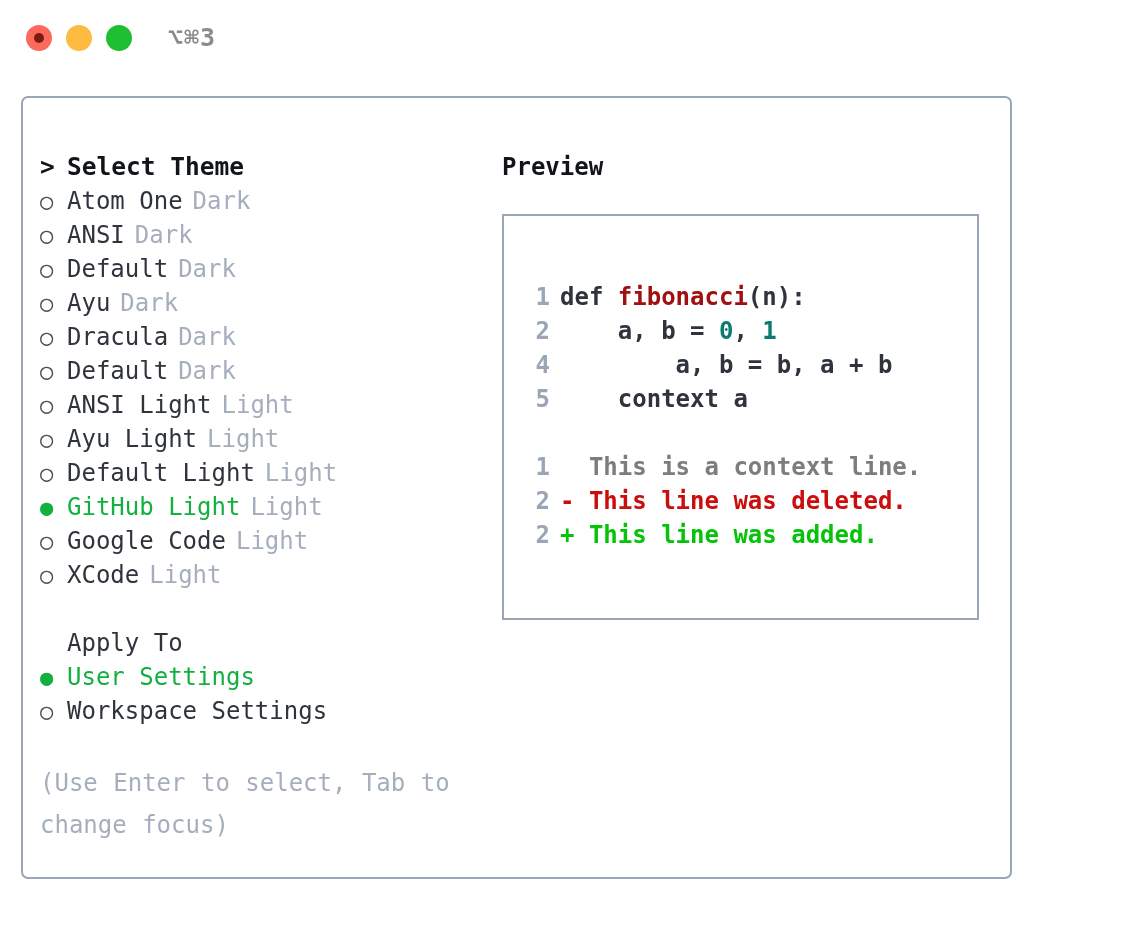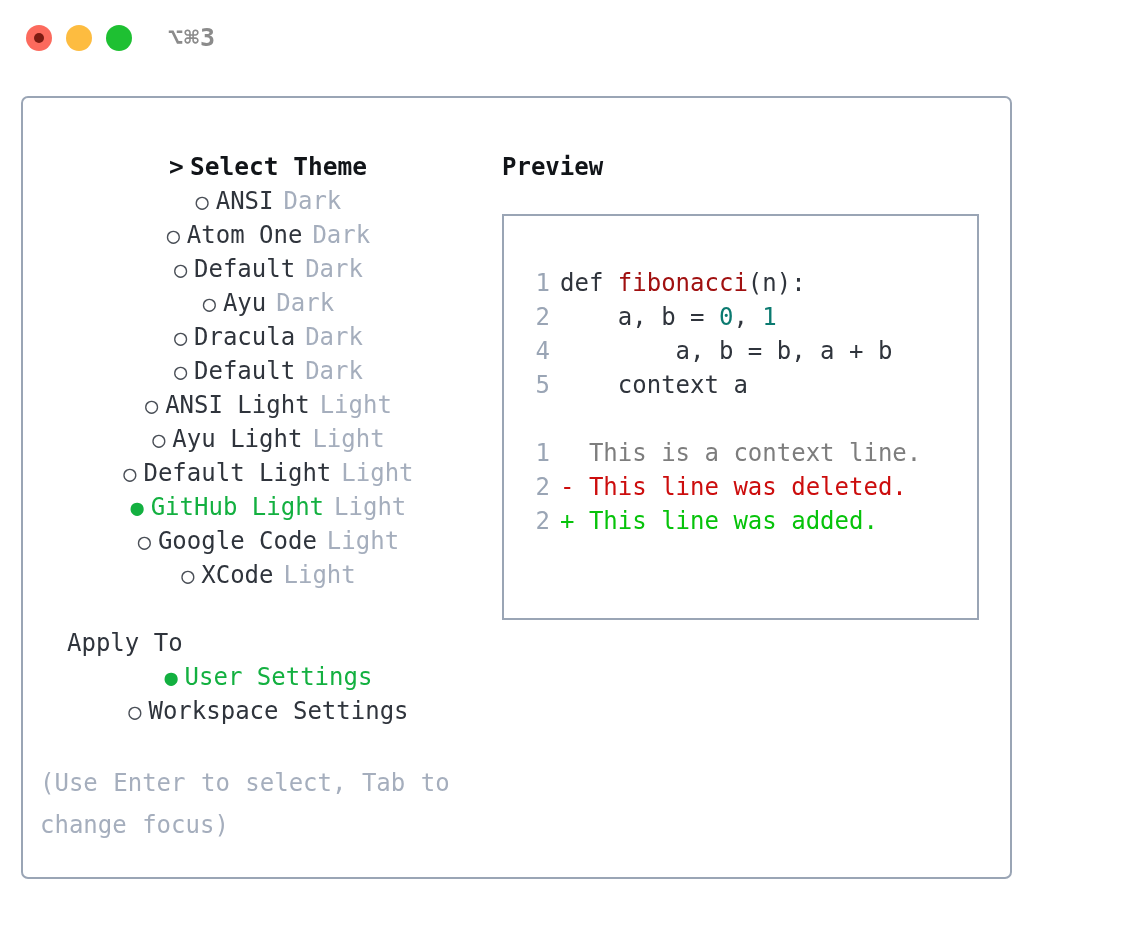--- a/index.html
+++ b/index.html
@@ -93,21 +93,20 @@
     width: 450px;
   }
 
   .row {
     height: 34px;
     line-height: 34px;
     font-size: 24px;
     white-space: nowrap;
     display: block;
     color: #3a3f48;
-    text-align: center;
   }
   .header-row {
     font-weight: bold;
     color: #111418;
     font-size: 24.5px;
   }
   .caret { display: inline-block; width: 27px; color: #111418; }
   .bullet {
     display: inline-block;
     width: 27px;
@@ -159,22 +158,23 @@
     width: 477px;
     height: 406px;
     border: 2px solid #9aa5b5;
     box-sizing: border-box;
     background: #ffffff;
     position: relative;
   }
   .code-inner {
     position: absolute;
     left: 18px;
-    top: 50px;
+    top: 64px;
     right: 6px;
+    font-weight: bold;
   }
   .code-line {
     font-size: 24px;
     line-height: 34px;
     height: 34px;
     white-space: pre;
     color: #2f343c;
   }
   .gutter {
     display: inline-block;
@@ -209,22 +209,22 @@
 
   <div class="panel">
 
     <div class="left-col">
 
       <div class="row header-row">
         <span class="caret">&gt;</span><span>Select Theme</span>
       </div>
 
       <div id="theme-list">
+          <div class="row"><span class="bullet">○</span><span class="label">Atom One</span><span class="tag">Dark</span></div>
           <div class="row"><span class="bullet">○</span><span class="label">ANSI</span><span class="tag">Dark</span></div>
-          <div class="row"><span class="bullet">○</span><span class="label">Atom One</span><span class="tag">Dark</span></div>
           <div class="row"><span class="bullet">○</span><span class="label">Default</span><span class="tag">Dark</span></div>
           <div class="row"><span class="bullet">○</span><span class="label">Ayu</span><span class="tag">Dark</span></div>
           <div class="row"><span class="bullet">○</span><span class="label">Dracula</span><span class="tag">Dark</span></div>
           <div class="row"><span class="bullet">○</span><span class="label">Default</span><span class="tag">Dark</span></div>
           <div class="row"><span class="bullet">○</span><span class="label">ANSI Light</span><span class="tag">Light</span></div>
           <div class="row"><span class="bullet">○</span><span class="label">Ayu Light</span><span class="tag">Light</span></div>
           <div class="row"><span class="bullet">○</span><span class="label">Default Light</span><span class="tag">Light</span></div>
           <div class="row"><span class="bullet bullet-on">●</span><span class="label label-on">GitHub Light</span><span class="tag">Light</span></div>
           <div class="row"><span class="bullet">○</span><span class="label">Google Code</span><span class="tag">Light</span></div>
           <div class="row"><span class="bullet">○</span><span class="label">XCode</span><span class="tag">Light</span></div>

